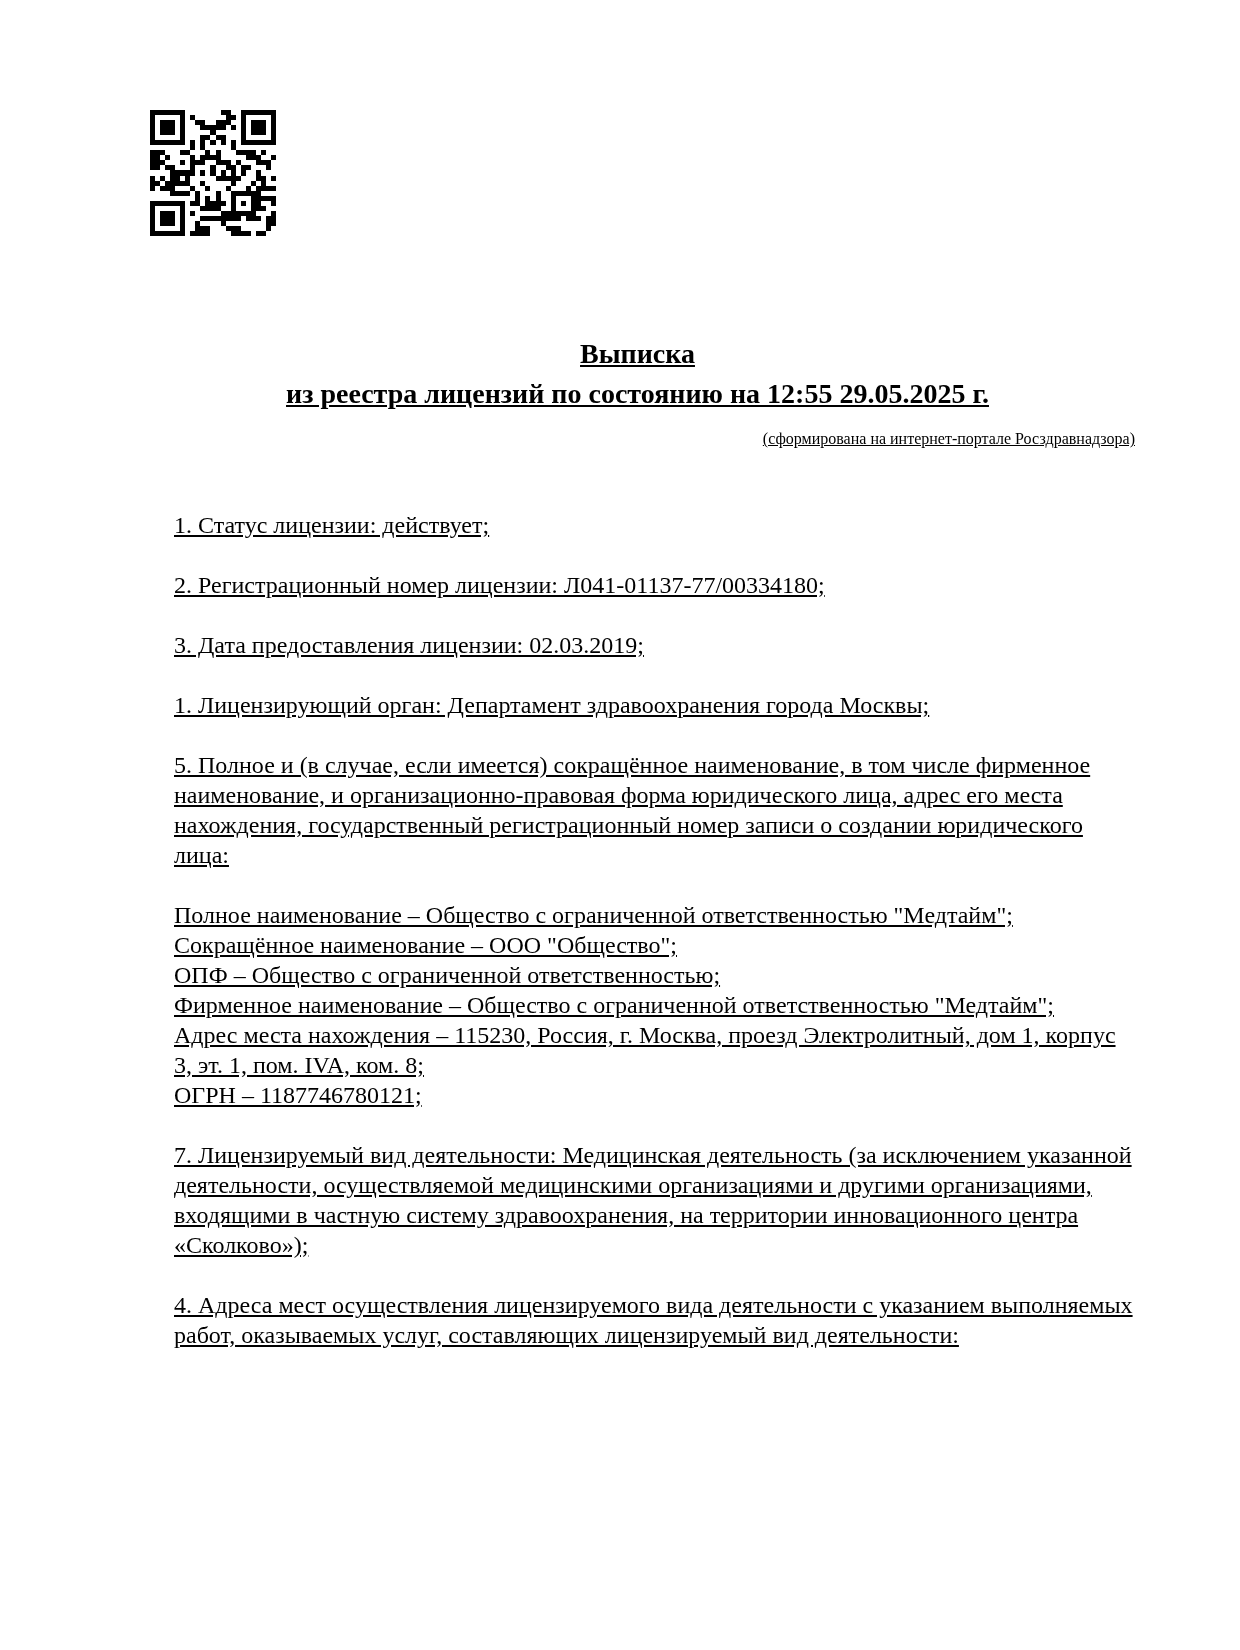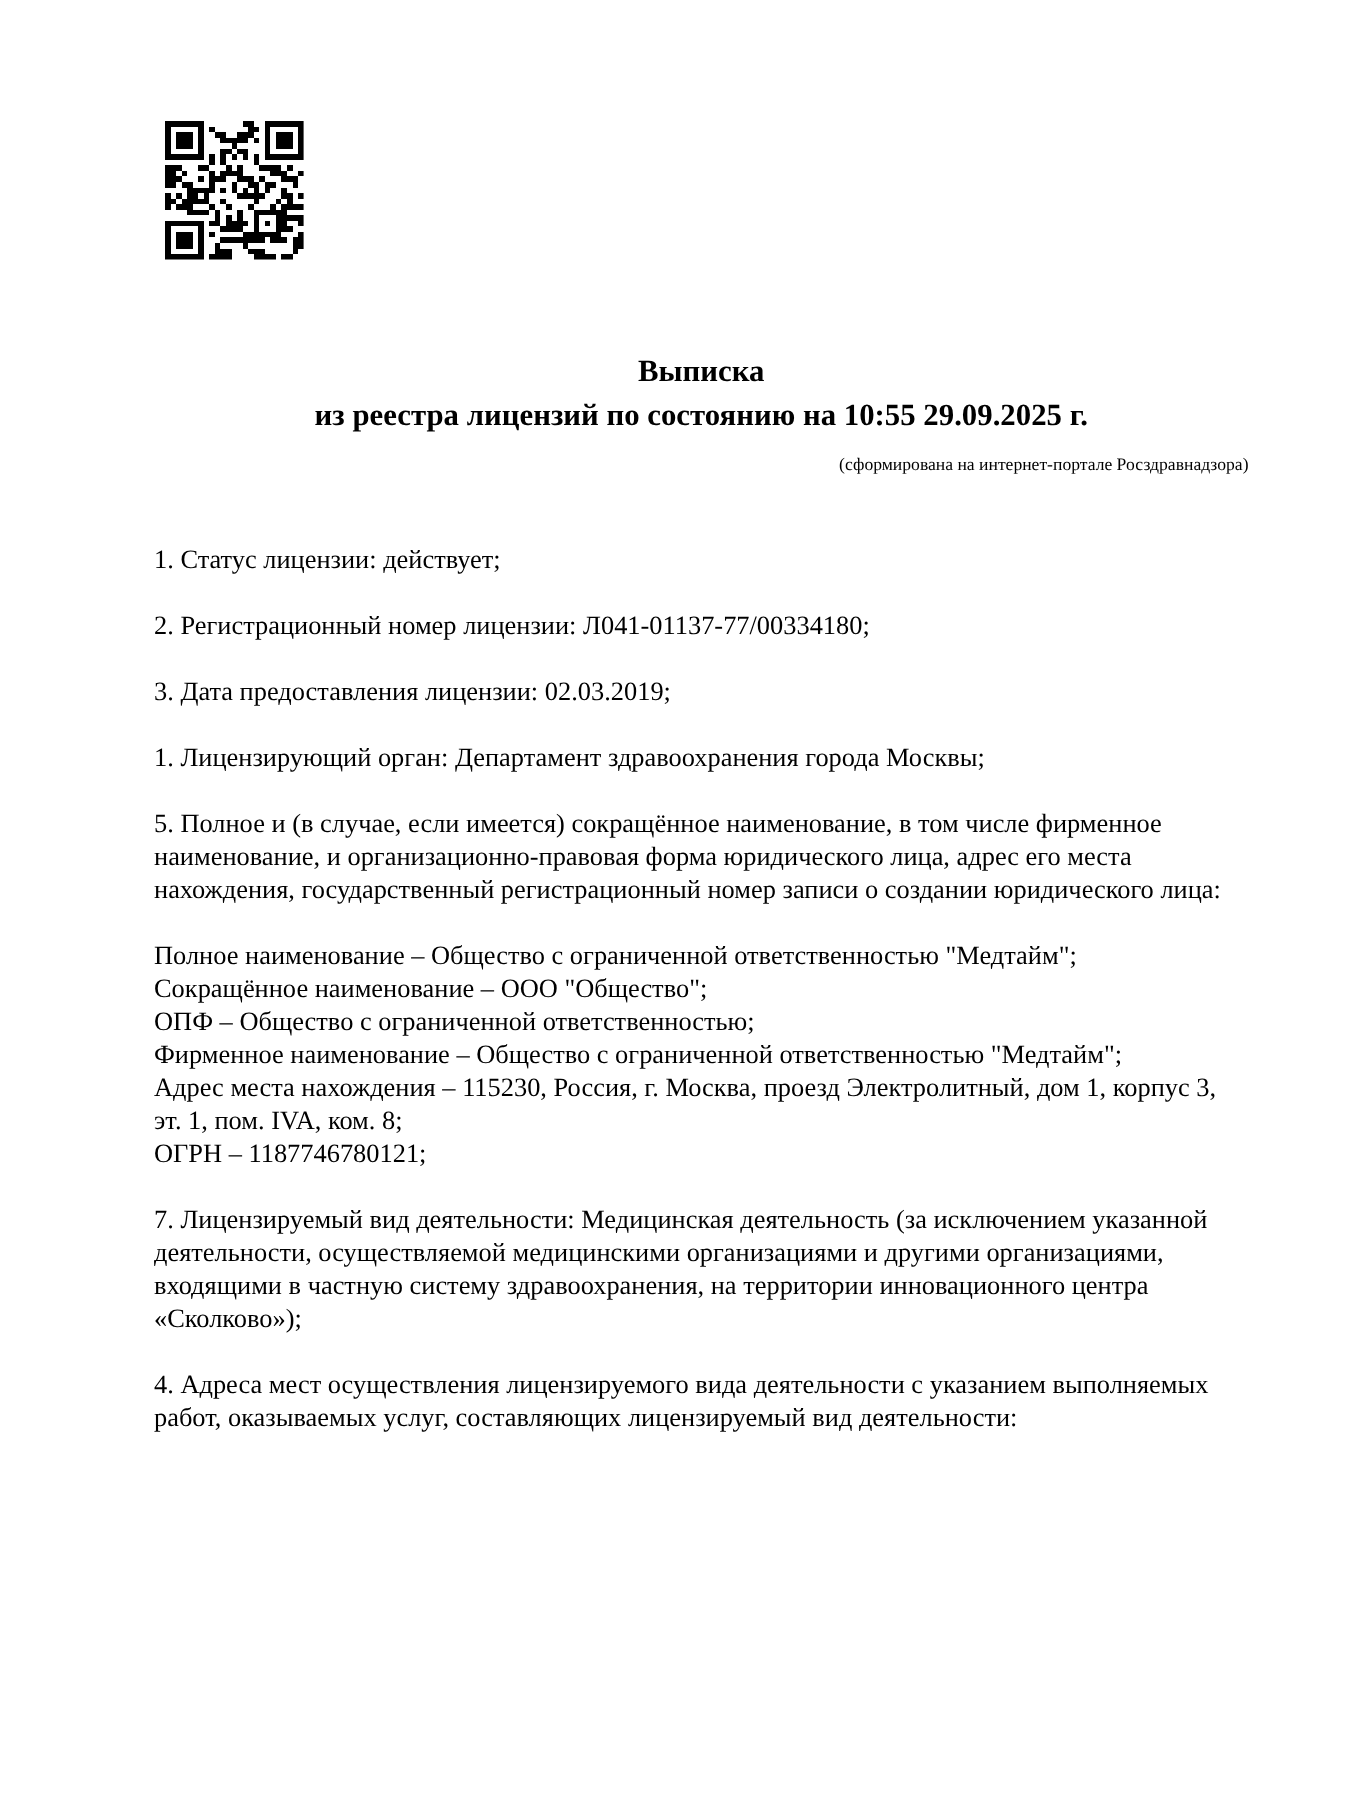--- a/index.html
+++ b/index.html
@@ -20,59 +20,60 @@
     position: absolute;
     left: 150px;
     top: 110px;
     width: 126px;
     height: 126px;
   }
   .qr-wrap svg { display: block; }
   .content {
     position: absolute;
     left: 140px;
-    top: 0;
+    top: 16px;
     width: 995px;
+    text-decoration: underline;
   }
   .title {
     margin-top: 318px;
     font-size: 28px;
     font-weight: bold;
     text-align: center;
     line-height: 40px;
   }
   .note {
     margin-top: 12px;
     font-size: 16px;
     line-height: 26px;
     text-align: right;
   }
   .body {
     margin-top: 58px;
     font-size: 24px;
     line-height: 30px;
   }
   .para { margin: 0 0 30px 0; }
-  .line { min-height: 30px; }
+  .line { min-height: 30px; margin-left: 34px; }
 </style>
 </head>
 <body>
 
 <div class="page">
 
   <div class="qr-wrap">
     <svg id="qr-svg" xmlns="http://www.w3.org/2000/svg" shape-rendering="crispEdges" viewBox="0 0 25 25" width="126" height="126">
         <path d="M0 0h1v1h-1zM1 0h1v1h-1zM2 0h1v1h-1zM3 0h1v1h-1zM4 0h1v1h-1zM5 0h1v1h-1zM6 0h1v1h-1zM14 0h1v1h-1zM15 0h1v1h-1zM18 0h1v1h-1zM19 0h1v1h-1zM20 0h1v1h-1zM21 0h1v1h-1zM22 0h1v1h-1zM23 0h1v1h-1zM24 0h1v1h-1zM0 1h1v1h-1zM6 1h1v1h-1zM8 1h1v1h-1zM15 1h1v1h-1zM16 1h1v1h-1zM18 1h1v1h-1zM24 1h1v1h-1zM0 2h1v1h-1zM2 2h1v1h-1zM3 2h1v1h-1zM4 2h1v1h-1zM6 2h1v1h-1zM9 2h1v1h-1zM10 2h1v1h-1zM13 2h1v1h-1zM14 2h1v1h-1zM15 2h1v1h-1zM18 2h1v1h-1zM20 2h1v1h-1zM21 2h1v1h-1zM22 2h1v1h-1zM24 2h1v1h-1zM0 3h1v1h-1zM2 3h1v1h-1zM3 3h1v1h-1zM4 3h1v1h-1zM6 3h1v1h-1zM10 3h1v1h-1zM11 3h1v1h-1zM12 3h1v1h-1zM13 3h1v1h-1zM14 3h1v1h-1zM16 3h1v1h-1zM18 3h1v1h-1zM20 3h1v1h-1zM21 3h1v1h-1zM22 3h1v1h-1zM24 3h1v1h-1zM0 4h1v1h-1zM2 4h1v1h-1zM3 4h1v1h-1zM4 4h1v1h-1zM6 4h1v1h-1zM12 4h1v1h-1zM18 4h1v1h-1zM20 4h1v1h-1zM21 4h1v1h-1zM22 4h1v1h-1zM24 4h1v1h-1zM0 5h1v1h-1zM6 5h1v1h-1zM10 5h1v1h-1zM11 5h1v1h-1zM13 5h1v1h-1zM14 5h1v1h-1zM18 5h1v1h-1zM24 5h1v1h-1zM0 6h1v1h-1zM1 6h1v1h-1zM2 6h1v1h-1zM3 6h1v1h-1zM4 6h1v1h-1zM5 6h1v1h-1zM6 6h1v1h-1zM8 6h1v1h-1zM10 6h1v1h-1zM12 6h1v1h-1zM14 6h1v1h-1zM16 6h1v1h-1zM18 6h1v1h-1zM19 6h1v1h-1zM20 6h1v1h-1zM21 6h1v1h-1zM22 6h1v1h-1zM23 6h1v1h-1zM24 6h1v1h-1zM8 7h1v1h-1zM10 7h1v1h-1zM16 7h1v1h-1zM0 8h1v1h-1zM1 8h1v1h-1zM2 8h1v1h-1zM6 8h1v1h-1zM7 8h1v1h-1zM11 8h1v1h-1zM13 8h1v1h-1zM17 8h1v1h-1zM18 8h1v1h-1zM19 8h1v1h-1zM20 8h1v1h-1zM22 8h1v1h-1zM0 9h1v1h-1zM1 9h1v1h-1zM3 9h1v1h-1zM8 9h1v1h-1zM10 9h1v1h-1zM11 9h1v1h-1zM12 9h1v1h-1zM13 9h1v1h-1zM19 9h1v1h-1zM20 9h1v1h-1zM21 9h1v1h-1zM24 9h1v1h-1zM0 10h1v1h-1zM1 10h1v1h-1zM2 10h1v1h-1zM6 10h1v1h-1zM8 10h1v1h-1zM9 10h1v1h-1zM10 10h1v1h-1zM13 10h1v1h-1zM14 10h1v1h-1zM15 10h1v1h-1zM17 10h1v1h-1zM21 10h1v1h-1zM22 10h1v1h-1zM23 10h1v1h-1zM0 11h1v1h-1zM1 11h1v1h-1zM3 11h1v1h-1zM4 11h1v1h-1zM8 11h1v1h-1zM12 11h1v1h-1zM15 11h1v1h-1zM16 11h1v1h-1zM18 11h1v1h-1zM19 11h1v1h-1zM23 11h1v1h-1zM4 12h1v1h-1zM5 12h1v1h-1zM6 12h1v1h-1zM7 12h1v1h-1zM8 12h1v1h-1zM10 12h1v1h-1zM12 12h1v1h-1zM14 12h1v1h-1zM16 12h1v1h-1zM18 12h1v1h-1zM21 12h1v1h-1zM0 13h1v1h-1zM2 13h1v1h-1zM4 13h1v1h-1zM5 13h1v1h-1zM7 13h1v1h-1zM13 13h1v1h-1zM14 13h1v1h-1zM15 13h1v1h-1zM16 13h1v1h-1zM17 13h1v1h-1zM21 13h1v1h-1zM22 13h1v1h-1zM24 13h1v1h-1zM0 14h1v1h-1zM1 14h1v1h-1zM3 14h1v1h-1zM4 14h1v1h-1zM5 14h1v1h-1zM6 14h1v1h-1zM7 14h1v1h-1zM10 14h1v1h-1zM16 14h1v1h-1zM20 14h1v1h-1zM22 14h1v1h-1zM0 15h1v1h-1zM2 15h1v1h-1zM3 15h1v1h-1zM4 15h1v1h-1zM8 15h1v1h-1zM11 15h1v1h-1zM15 15h1v1h-1zM19 15h1v1h-1zM21 15h1v1h-1zM22 15h1v1h-1zM23 15h1v1h-1zM24 15h1v1h-1zM4 16h1v1h-1zM5 16h1v1h-1zM6 16h1v1h-1zM7 16h1v1h-1zM9 16h1v1h-1zM13 16h1v1h-1zM16 16h1v1h-1zM17 16h1v1h-1zM18 16h1v1h-1zM19 16h1v1h-1zM20 16h1v1h-1zM21 16h1v1h-1zM9 17h1v1h-1zM11 17h1v1h-1zM13 17h1v1h-1zM16 17h1v1h-1zM20 17h1v1h-1zM21 17h1v1h-1zM22 17h1v1h-1zM23 17h1v1h-1zM24 17h1v1h-1zM0 18h1v1h-1zM1 18h1v1h-1zM2 18h1v1h-1zM3 18h1v1h-1zM4 18h1v1h-1zM5 18h1v1h-1zM6 18h1v1h-1zM8 18h1v1h-1zM9 18h1v1h-1zM11 18h1v1h-1zM12 18h1v1h-1zM13 18h1v1h-1zM14 18h1v1h-1zM16 18h1v1h-1zM18 18h1v1h-1zM20 18h1v1h-1zM21 18h1v1h-1zM24 18h1v1h-1zM0 19h1v1h-1zM6 19h1v1h-1zM10 19h1v1h-1zM11 19h1v1h-1zM12 19h1v1h-1zM13 19h1v1h-1zM16 19h1v1h-1zM20 19h1v1h-1zM21 19h1v1h-1zM22 19h1v1h-1zM0 20h1v1h-1zM2 20h1v1h-1zM3 20h1v1h-1zM4 20h1v1h-1zM6 20h1v1h-1zM8 20h1v1h-1zM14 20h1v1h-1zM15 20h1v1h-1zM16 20h1v1h-1zM17 20h1v1h-1zM18 20h1v1h-1zM19 20h1v1h-1zM20 20h1v1h-1zM24 20h1v1h-1zM0 21h1v1h-1zM2 21h1v1h-1zM3 21h1v1h-1zM4 21h1v1h-1zM6 21h1v1h-1zM10 21h1v1h-1zM11 21h1v1h-1zM12 21h1v1h-1zM13 21h1v1h-1zM14 21h1v1h-1zM15 21h1v1h-1zM16 21h1v1h-1zM17 21h1v1h-1zM19 21h1v1h-1zM20 21h1v1h-1zM21 21h1v1h-1zM23 21h1v1h-1zM24 21h1v1h-1zM0 22h1v1h-1zM2 22h1v1h-1zM3 22h1v1h-1zM4 22h1v1h-1zM6 22h1v1h-1zM9 22h1v1h-1zM14 22h1v1h-1zM23 22h1v1h-1zM24 22h1v1h-1zM0 23h1v1h-1zM6 23h1v1h-1zM9 23h1v1h-1zM10 23h1v1h-1zM11 23h1v1h-1zM15 23h1v1h-1zM16 23h1v1h-1zM17 23h1v1h-1zM23 23h1v1h-1zM0 24h1v1h-1zM1 24h1v1h-1zM2 24h1v1h-1zM3 24h1v1h-1zM4 24h1v1h-1zM5 24h1v1h-1zM6 24h1v1h-1zM8 24h1v1h-1zM9 24h1v1h-1zM10 24h1v1h-1zM11 24h1v1h-1zM16 24h1v1h-1zM17 24h1v1h-1zM18 24h1v1h-1zM19 24h1v1h-1zM21 24h1v1h-1zM22 24h1v1h-1z" fill="#000000"></path>
       </svg>
   </div>
 
   <div class="content">
     <div class="title">
       <div>Выписка</div>
-      <div>из реестра лицензий по состоянию на 10:55 29.09.2025 г.</div>
+      <div>из реестра лицензий по состоянию на 12:55 29.05.2025 г.</div>
     </div>
 
     <div class="note">(сформирована на интернет-портале Росздравнадзора)</div>
 
     <div class="body" id="paragraphs">
         <div class="para">
           <div class="line">1. Статус лицензии: действует;</div>
         </div>
         <div class="para">
           <div class="line">2. Регистрационный номер лицензии: Л041-01137-77/00334180;</div>

